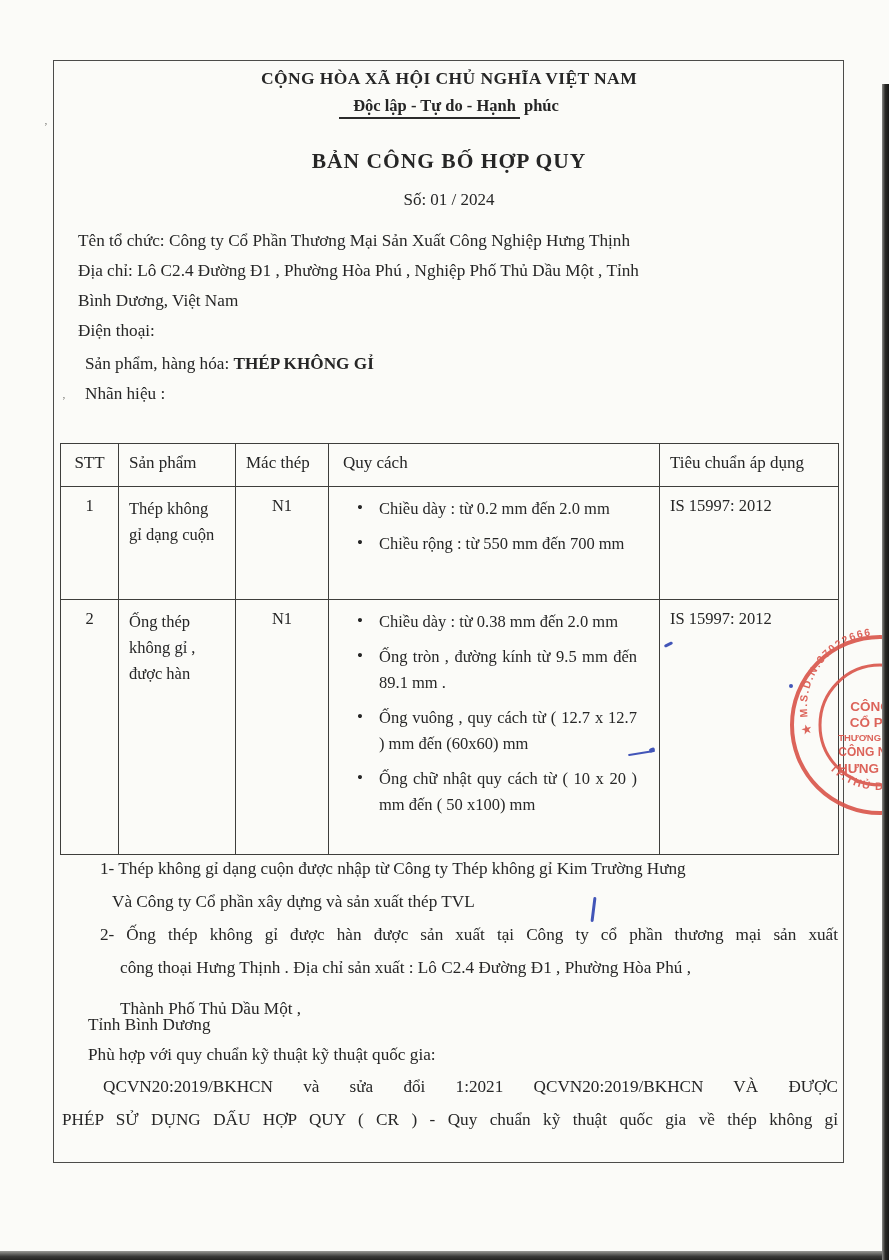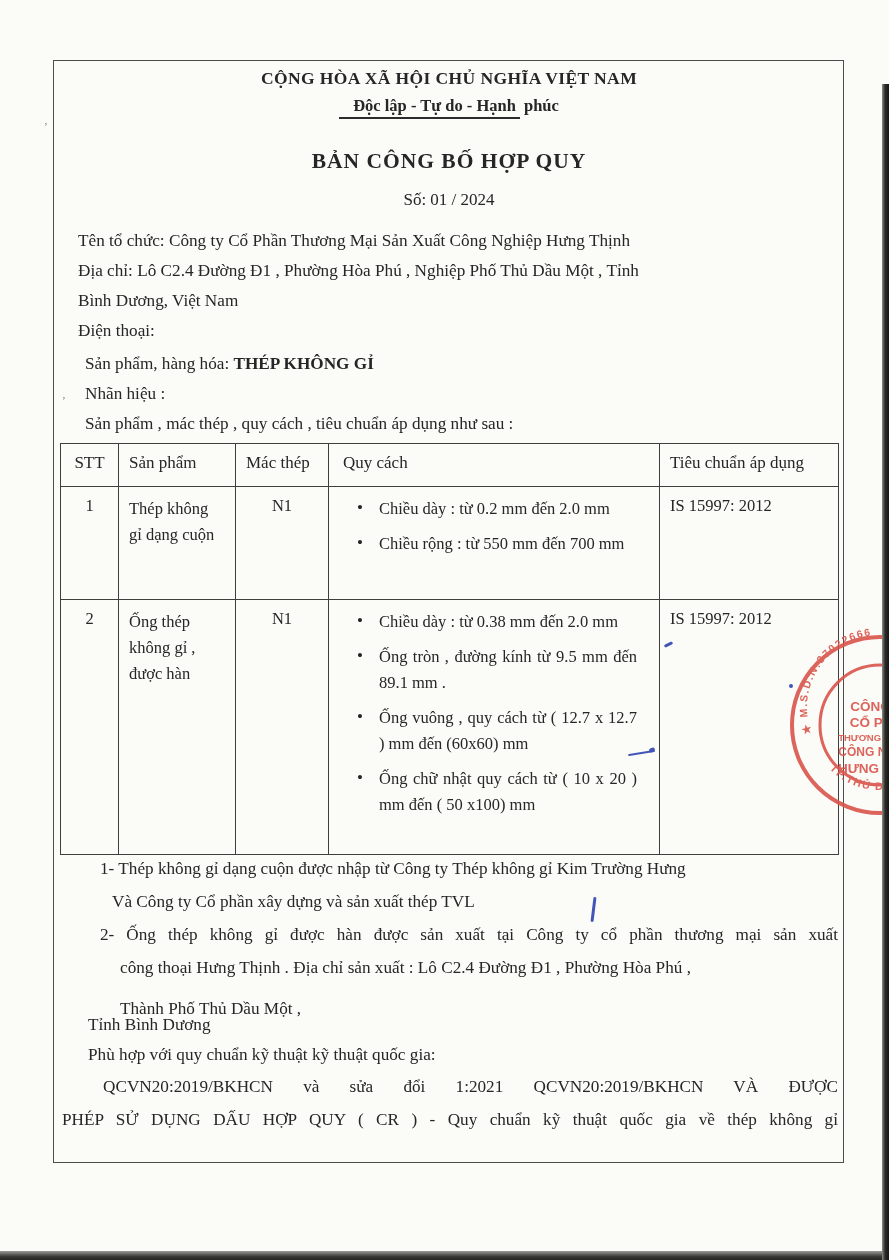--- a/index.html
+++ b/index.html
@@ -67,21 +67,20 @@
 
   <div class="abs center h-title">BẢN CÔNG BỐ HỢP QUY</div>
   <div class="abs center h-number">Số: 01 / 2024</div>
 
   <div class="abs body-line" style="left:78px;top:228px;">Tên tổ chức: Công ty Cổ Phần Thương Mại Sản Xuất Công Nghiệp Hưng Thịnh</div>
   <div class="abs body-line" style="left:78px;top:258px;">Địa chỉ: Lô C2.4 Đường Đ1 , Phường Hòa Phú , Nghiệp Phố Thủ Dầu Một , Tỉnh</div>
   <div class="abs body-line" style="left:78px;top:288px;">Bình Dương, Việt Nam</div>
   <div class="abs body-line" style="left:78px;top:318px;">Điện thoại:</div>
   <div class="abs body-line" style="left:85px;top:351px;"><span>Sản phẩm, hàng hóa: </span><span class="bold">THÉP KHÔNG GỈ</span></div>
   <div class="abs body-line" style="left:85px;top:381px;">Nhãn hiệu :</div>
-  <div class="abs body-line" style="left:85px;top:411px;">Sản phẩm , mác thép , quy cách , tiêu chuẩn áp dụng như sau :</div>
 
   <table class="spec-table">
     <colgroup>
       <col style="width:58px">
         <col style="width:117px">
         <col style="width:93px">
         <col style="width:331px">
         <col style="width:179px">
     </colgroup>
     <tbody>

